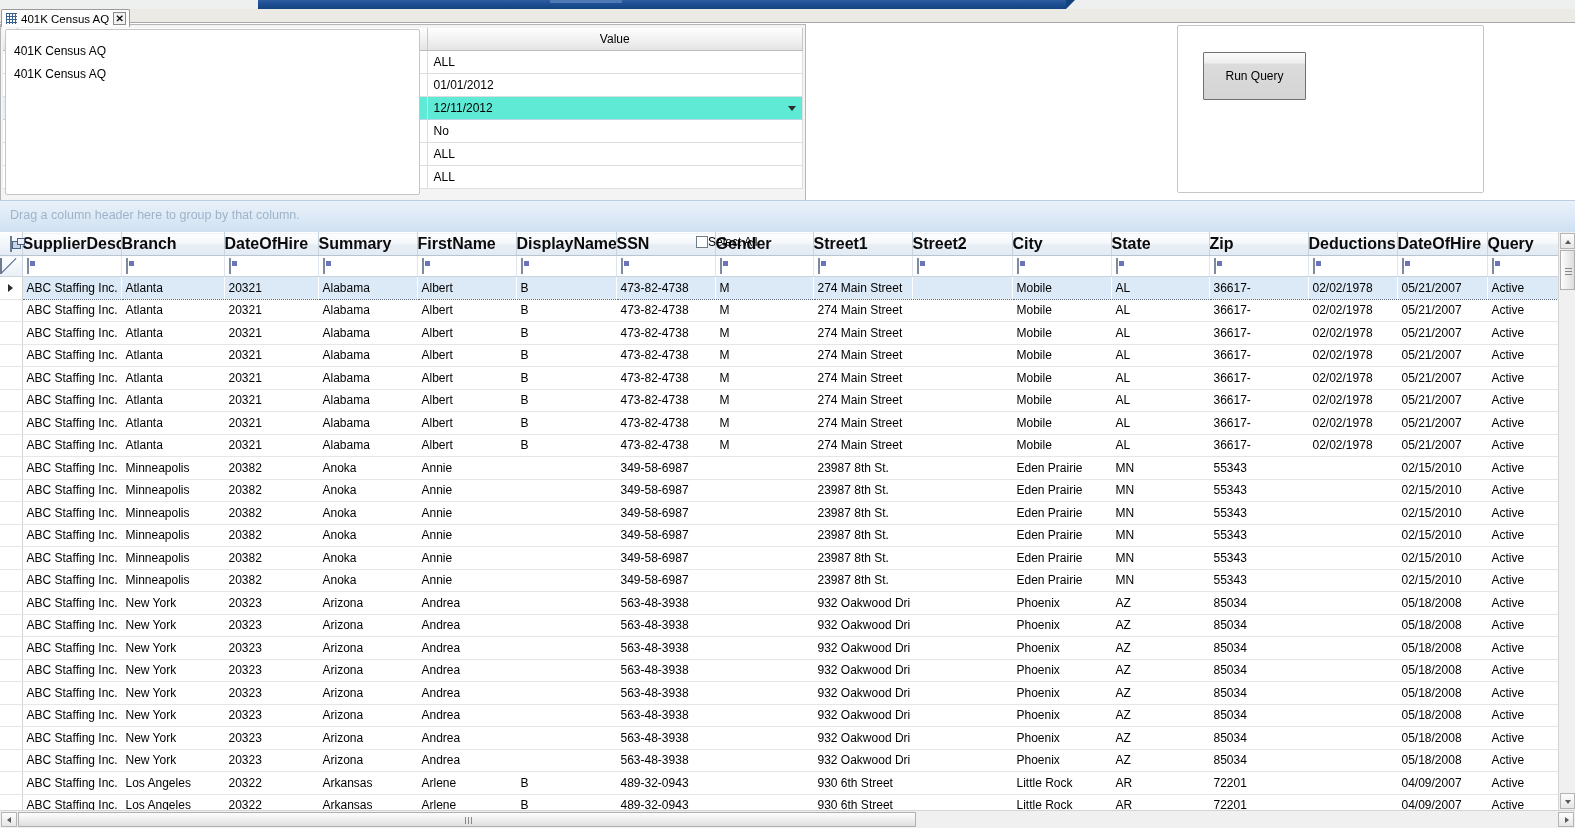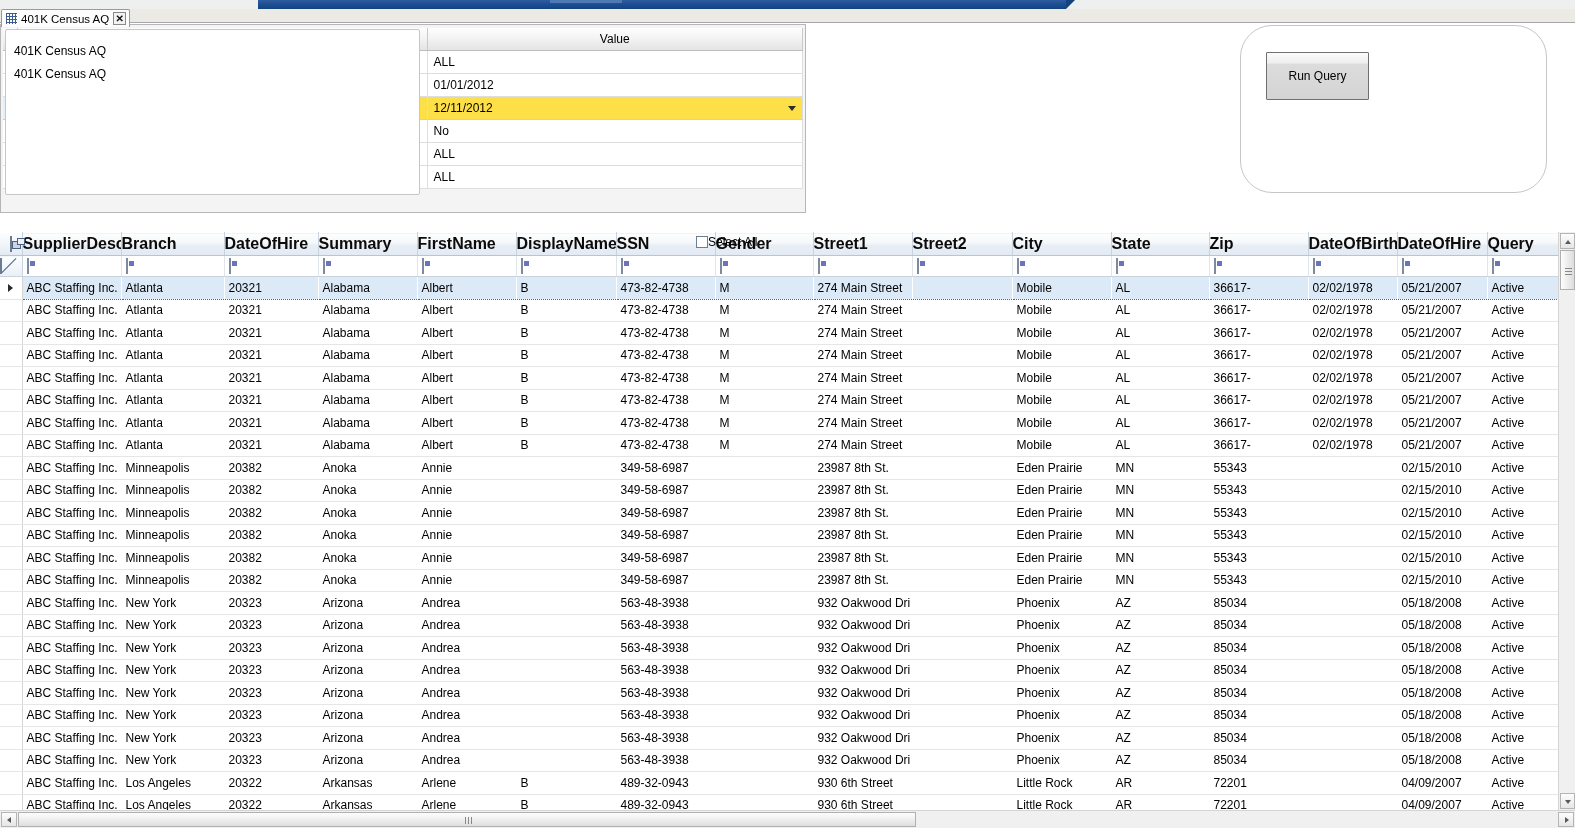--- a/index.html
+++ b/index.html
@@ -109,34 +109,34 @@
     border-bottom: 1px solid #dedede;
     border-right: 1px solid #dedede;
     font-size: 12px; padding: 0 0 0 6px;
     background: #fff;
     white-space: nowrap; overflow: hidden;
   }
   .pgrid td.ind {
     padding: 0; text-align: center; background: #fff;
     border-right: 1px solid #dedede; width: 14px;
   }
-  .pgrid tr.sel td { background: #fde047; border-bottom: 1px solid #b8d5ea; border-top: 1px solid #b8d5ea;}
+  .pgrid tr.sel td { background: #5eead4; border-bottom: 1px solid #b8d5ea; border-top: 1px solid #b8d5ea;}
   .pgrid tr.sel td.ind { background: #e3eff9; }
   .rowarrow { display:inline-block; width:0;height:0;
     border-left: 5px solid #2b2b2b; border-top: 4px solid transparent; border-bottom: 4px solid transparent;}
   .cell-drop { position: relative; }
   .cell-drop .caret {
     position: absolute; right: 6px; top: 50%; margin-top: -2px;
     width: 0; height: 0; border-left: 4px solid transparent; border-right: 4px solid transparent;
     border-top: 5px solid #2b2b2b;
   }
   .pgrid-foot { height: 10px; }
 
   
-  #action-panel { left: 1240px; top: 24px; width: 307px; height: 168px; border-radius: 32px; }
+  #action-panel { left: 1177px; top: 24px; width: 307px; height: 168px; }
   .run-btn {
     position: absolute; left: 25px; top: 26px; width: 103px; height: 48px;
     border: 1px solid #707070;
     background: linear-gradient(to bottom, #fbfbfb 0%, #eeeeee 22%, #dcdcdc 24%, #d4d4d4 100%);
     font-size: 12px; color: #000;
     display: flex; align-items: center; justify-content: center;
     box-sizing: border-box;
     border-radius: 1px;
   }
 
@@ -375,20 +375,23 @@
           </tbody>
       </table>
       <div class="pgrid-foot"></div>
     </div>
 
     <div class="panel" id="action-panel" style="top:1px;">
       <div class="run-btn">Run Query</div>
     </div>
   </div>
 
+  <div class="grouppanel">
+    <div class="group-hint">Drag a column header here to group by that column.</div>
+  </div>
   <div class="selectall">
     <span class="cbox"></span>
     <span>Select All</span>
   </div>
 
   <div class="gridwrap">
     <table class="dg">
       <colgroup id="dg-cols">
           <col style="width: 22px;">
           <col style="width: 99px;">
@@ -417,21 +420,21 @@
             <th class="colh">Summary</th>
             <th class="colh">FirstName</th>
             <th class="colh">DisplayName</th>
             <th class="colh">SSN</th>
             <th class="colh">Gender</th>
             <th class="colh">Street1</th>
             <th class="colh">Street2</th>
             <th class="colh">City</th>
             <th class="colh">State</th>
             <th class="colh">Zip</th>
-            <th class="colh">DateOfBirth</th>
+            <th class="colh">Deductions</th>
             <th class="colh">DateOfHire</th>
             <th class="colh">Query</th>
           </tr>
         <tr id="dg-filter">
             <td class="fgut"><span class="ic-filterclear"></span></td>
             <td class="fcell"><span class="filtbtn"></span></td>
             <td class="fcell"><span class="filtbtn"></span></td>
             <td class="fcell"><span class="filtbtn"></span></td>
             <td class="fcell"><span class="filtbtn"></span></td>
             <td class="fcell"><span class="filtbtn"></span></td>

